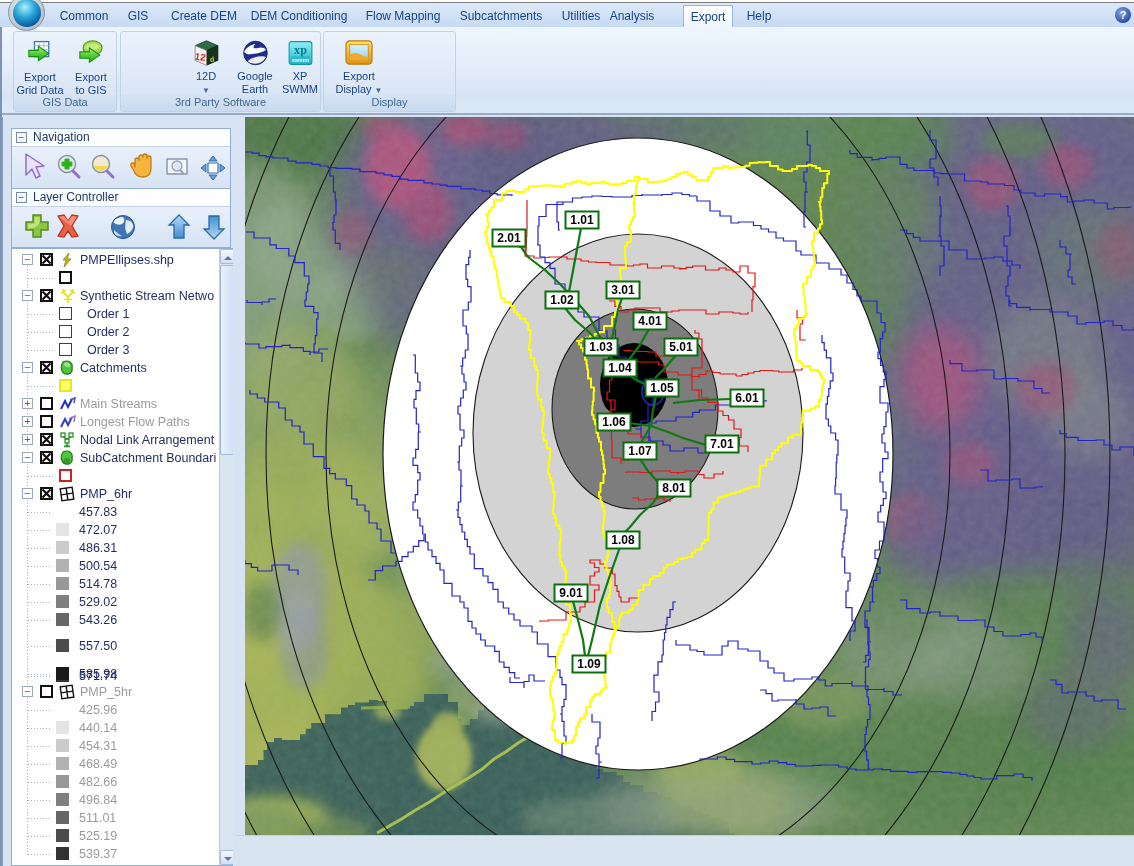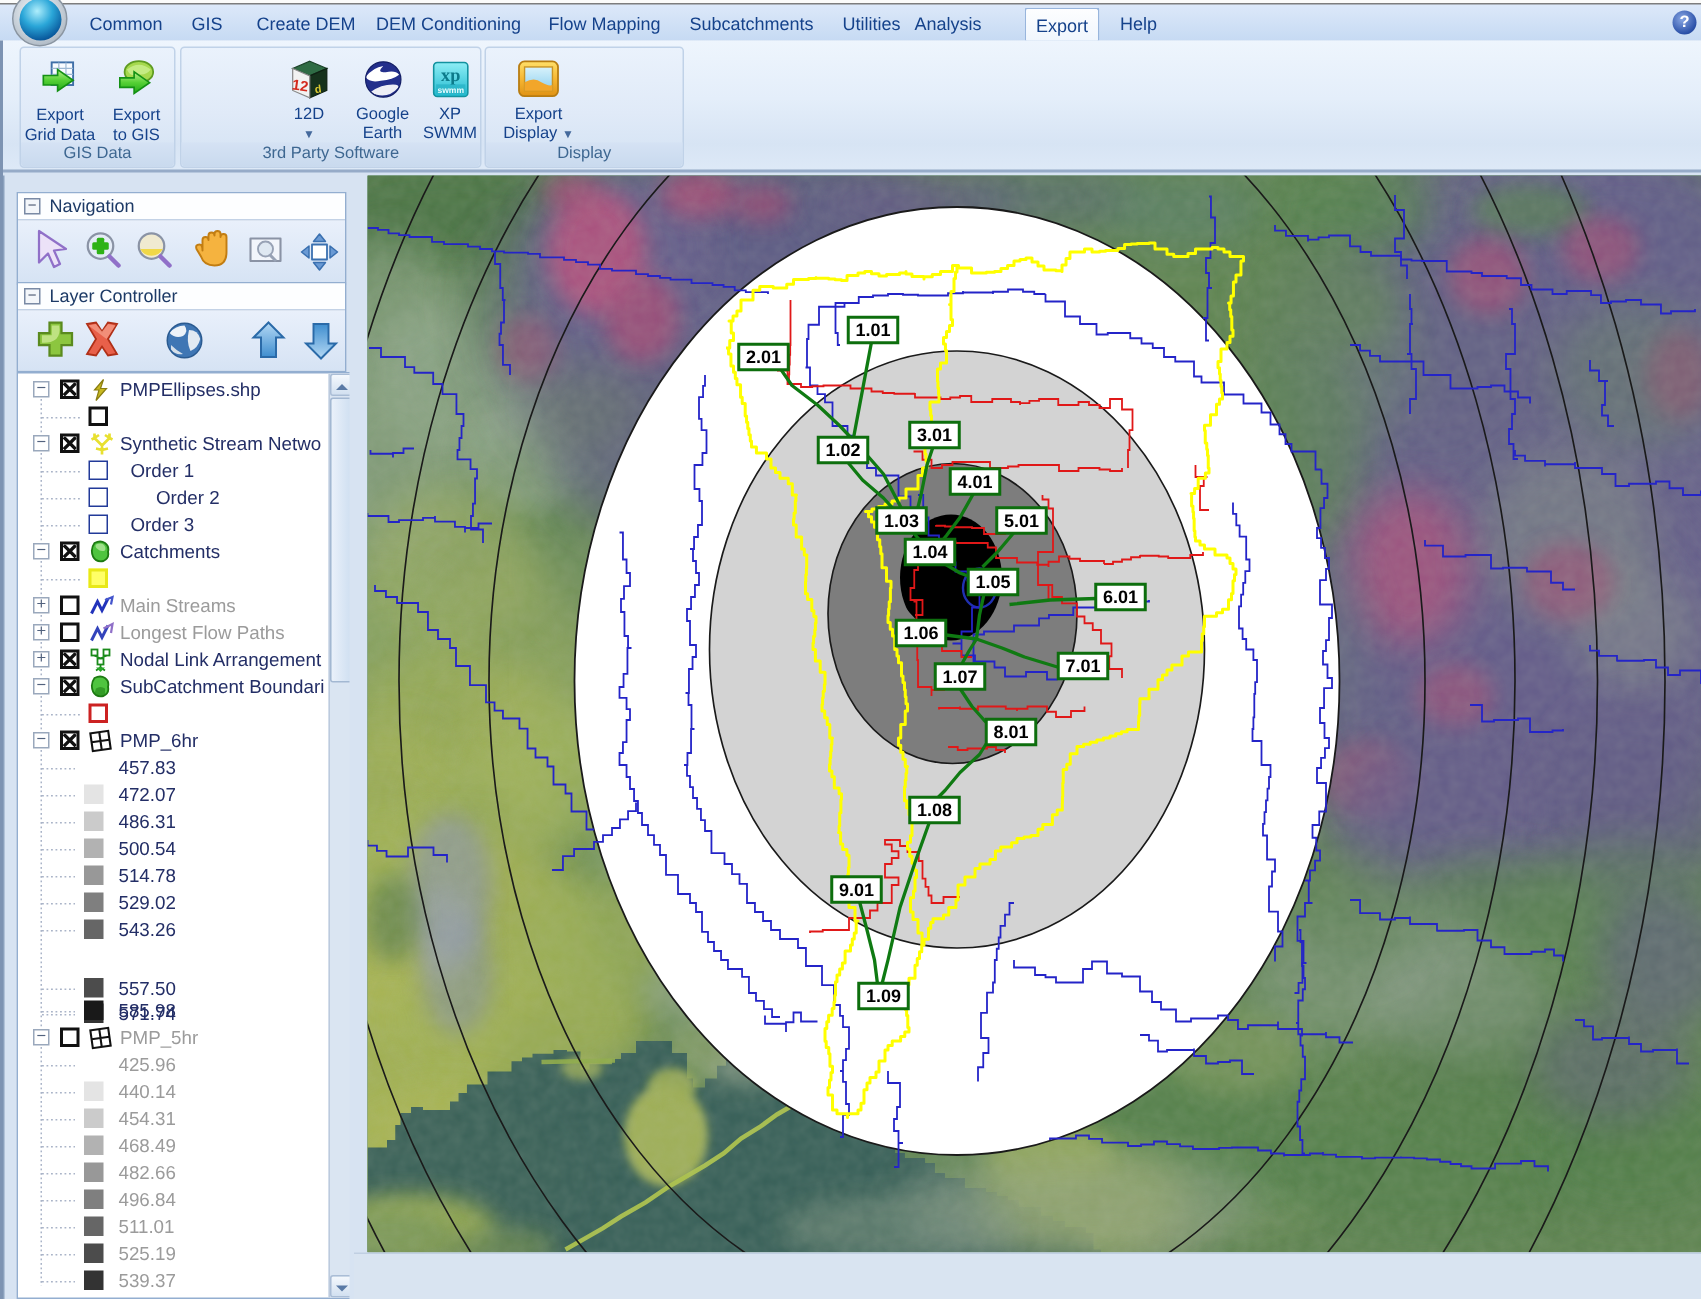--- a/index.html
+++ b/index.html
@@ -254,21 +254,21 @@
           <div style="position:absolute;left:68px;top:0px;">Synthetic Stream Netwo</div>
         </div>
         <div class="trow" style="top:56px;width:205px;">
           <div style="position:absolute;left:16px;top:9px;width:26px;height:1px;background-image:linear-gradient(90deg,#aab4c8 1px, transparent 1px);background-size:3px 1px;"></div>
           <div class="tsw" style="left:47px;top:2px;border:1.5px solid #223a99;background:#fff;"></div>
           <div style="position:absolute;left:75px;top:0px;">Order 1</div>
         </div>
         <div class="trow" style="top:74px;width:205px;">
           <div style="position:absolute;left:16px;top:9px;width:26px;height:1px;background-image:linear-gradient(90deg,#aab4c8 1px, transparent 1px);background-size:3px 1px;"></div>
           <div class="tsw" style="left:47px;top:2px;border:1.5px solid #223a99;background:#fff;"></div>
-          <div style="position:absolute;left:92px;top:0px;">Order 2</div>
+          <div style="position:absolute;left:75px;top:0px;">Order 2</div>
         </div>
         <div class="trow" style="top:92px;width:205px;">
           <div style="position:absolute;left:16px;top:9px;width:26px;height:1px;background-image:linear-gradient(90deg,#aab4c8 1px, transparent 1px);background-size:3px 1px;"></div>
           <div class="tsw" style="left:47px;top:2px;border:1.5px solid #223a99;background:#fff;"></div>
           <div style="position:absolute;left:75px;top:0px;">Order 3</div>
         </div>
         <div class="trow" style="top:110px;width:205px;">
           <div class="texp" style="left:10px;top:3px;">−</div>
           <div class="tchk" style="left:28px;top:2px;">
             <svg width="9" height="9" style="position:absolute;left:0;top:0">
@@ -393,21 +393,21 @@
         <div class="trow" style="top:344px;width:205px;">
           <div style="position:absolute;left:16px;top:9px;width:22px;height:1px;background-image:linear-gradient(90deg,#aab4c8 1px, transparent 1px);background-size:3px 1px;"></div>
           <div class="tsw" style="left:44px;top:2px;background:#7f7f7f;"></div>
           <div style="position:absolute;left:67px;top:0px;">529.02</div>
         </div>
         <div class="trow" style="top:362px;width:205px;">
           <div style="position:absolute;left:16px;top:9px;width:22px;height:1px;background-image:linear-gradient(90deg,#aab4c8 1px, transparent 1px);background-size:3px 1px;"></div>
           <div class="tsw" style="left:44px;top:2px;background:#666666;"></div>
           <div style="position:absolute;left:67px;top:0px;">543.26</div>
         </div>
-        <div class="trow" style="top:401px;width:205px;text-align:center;">
+        <div class="trow" style="top:388px;width:205px;text-align:center;">
           <div style="position:absolute;left:16px;top:9px;width:22px;height:1px;background-image:linear-gradient(90deg,#aab4c8 1px, transparent 1px);background-size:3px 1px;"></div>
           <div class="tsw" style="left:44px;top:2px;background:#4c4c4c;"></div>
           <div style="position:absolute;left:67px;top:0px;">557.50</div>
         </div>
         <div class="trow" style="top:398px;width:205px;margin-top:20px;">
           <div style="position:absolute;left:16px;top:9px;width:22px;height:1px;background-image:linear-gradient(90deg,#aab4c8 1px, transparent 1px);background-size:3px 1px;"></div>
           <div class="tsw" style="left:44px;top:2px;background:#333333;"></div>
           <div style="position:absolute;left:67px;top:0px;">571.74</div>
         </div>
         <div class="trow" style="top:416px;width:205px;">

